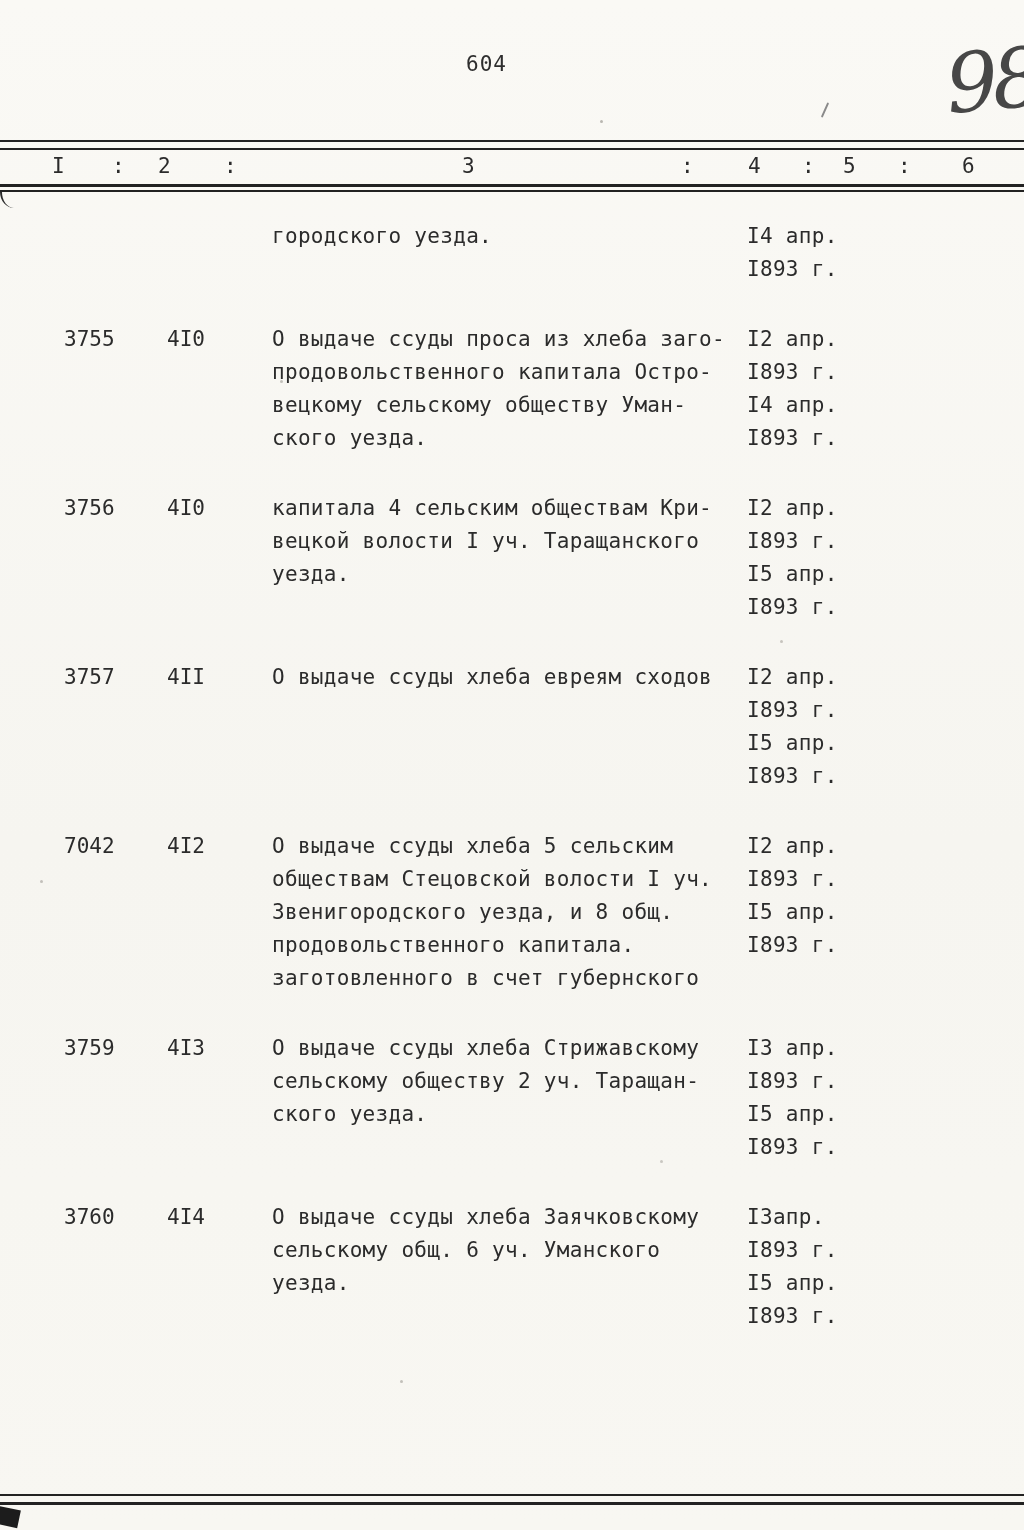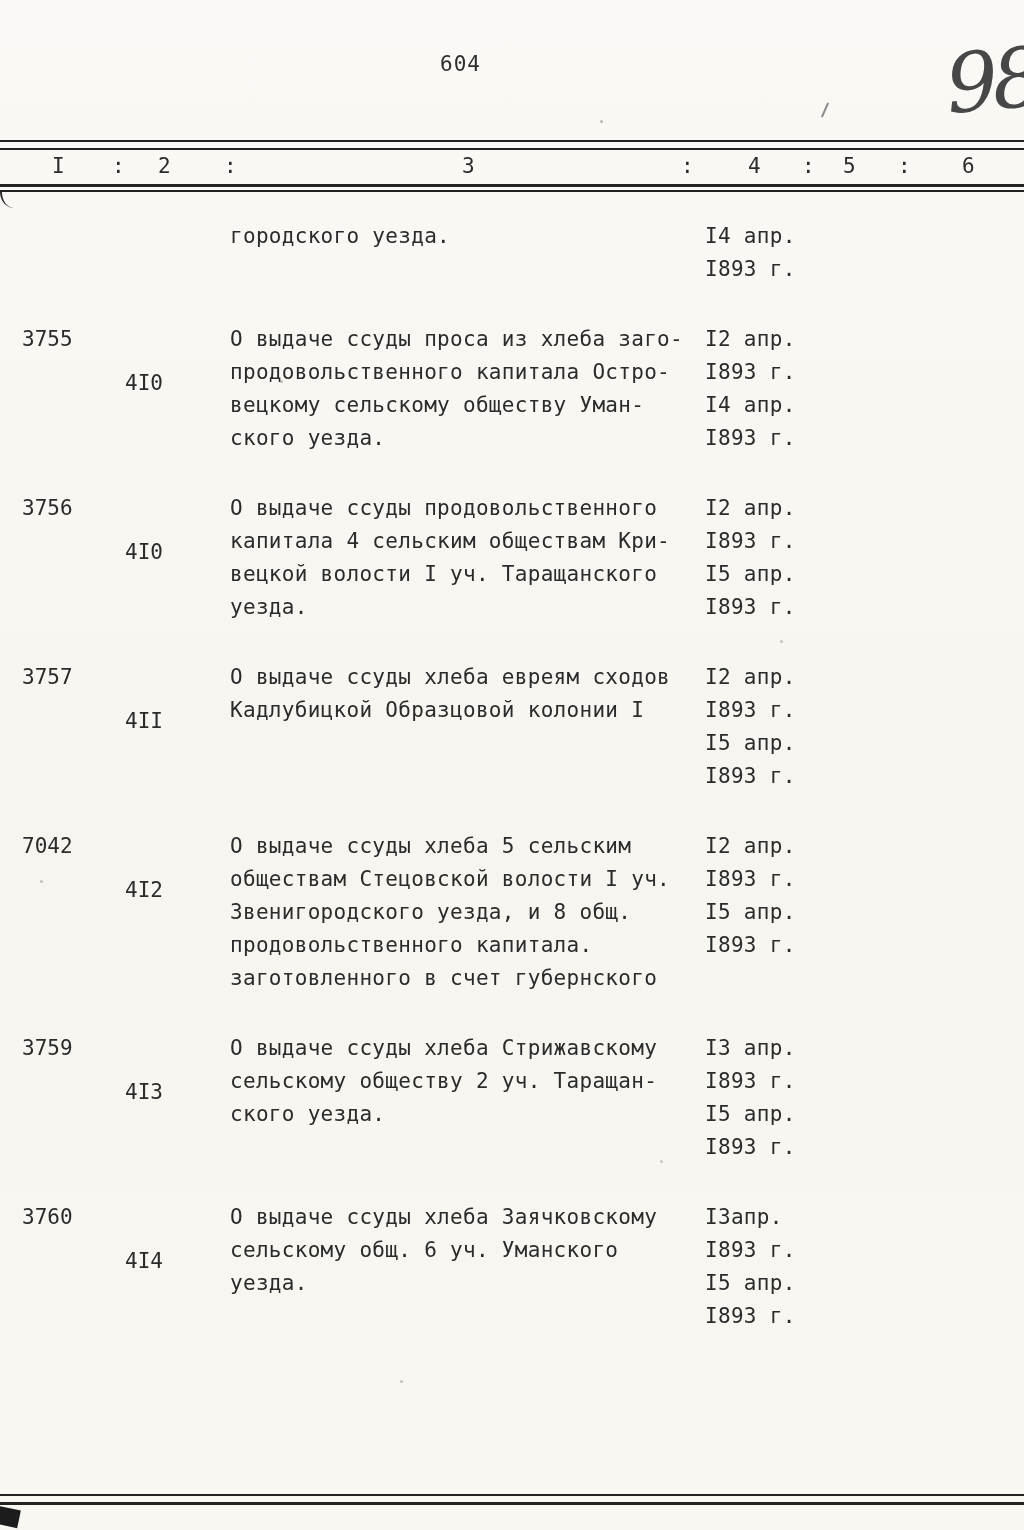--- a/index.html
+++ b/index.html
@@ -14,21 +14,21 @@
     margin: 0 auto;
     background: linear-gradient(180deg, #faf9f5 0%, #f6f5f0 55%, #f8f7f2 100%);
     color: #2b2b2b;
     overflow: hidden;
   }
 
   
   .page-number {
     position: absolute;
     top: 52px;
-    left: 440px;
+    left: 466px;
     font-size: 21px;
     letter-spacing: 1px;
     color: #2e2e2e;
   }
   .handwritten {
     position: absolute;
     top: 40px;
     right: -14px;
     font-family: "DejaVu Serif", serif;
     font-style: italic;
@@ -105,24 +105,25 @@
     top: 192px;
     left: 0;
     right: 0;
     font-size: 21px;
     line-height: 33px;
   }
   .entry {
     display: grid;
     grid-template-columns: 110px 120px 475px 1fr;
     margin-bottom: 37px;
+    padding-left: 42px;
   }
   .entry.continuation { margin-top: 28px; }
   .c-num { padding-left: 22px; }
-  .c-doc { padding-left: 15px; margin-top: 44px; }
+  .c-doc { padding-left: 15px; }
   .c-desc { letter-spacing: 0.3px; }
   .c-dates { letter-spacing: 0.3px; }
   .line { white-space: nowrap; }
 
   
   .speck {
     position: absolute;
     width: 3px; height: 3px;
     border-radius: 50%;
     background: #b9b7b1;
@@ -190,39 +191,37 @@
             <div class="line">I893 г.</div>
             <div class="line">I4 апр.</div>
             <div class="line">I893 г.</div>
           </div>
   </div>
 
   <div class="entry">
     <div class="c-num">3756</div>
     <div class="c-doc">4I0</div>
     <div class="c-desc">
-            <div class="line">О выдаче ссуды продовольственного</div>
             <div class="line">капитала 4 сельским обществам Кри-</div>
             <div class="line">вецкой волости I уч. Таращанского</div>
             <div class="line">уезда.</div>
           </div>
     <div class="c-dates">
             <div class="line">I2 апр.</div>
             <div class="line">I893 г.</div>
             <div class="line">I5 апр.</div>
             <div class="line">I893 г.</div>
           </div>
   </div>
 
   <div class="entry">
     <div class="c-num">3757</div>
     <div class="c-doc">4II</div>
     <div class="c-desc">
             <div class="line">О выдаче ссуды хлеба евреям сходов</div>
-            <div class="line">Кадлубицкой Образцовой колонии I</div>
           </div>
     <div class="c-dates">
             <div class="line">I2 апр.</div>
             <div class="line">I893 г.</div>
             <div class="line">I5 апр.</div>
             <div class="line">I893 г.</div>
           </div>
   </div>
 
   <div class="entry">

